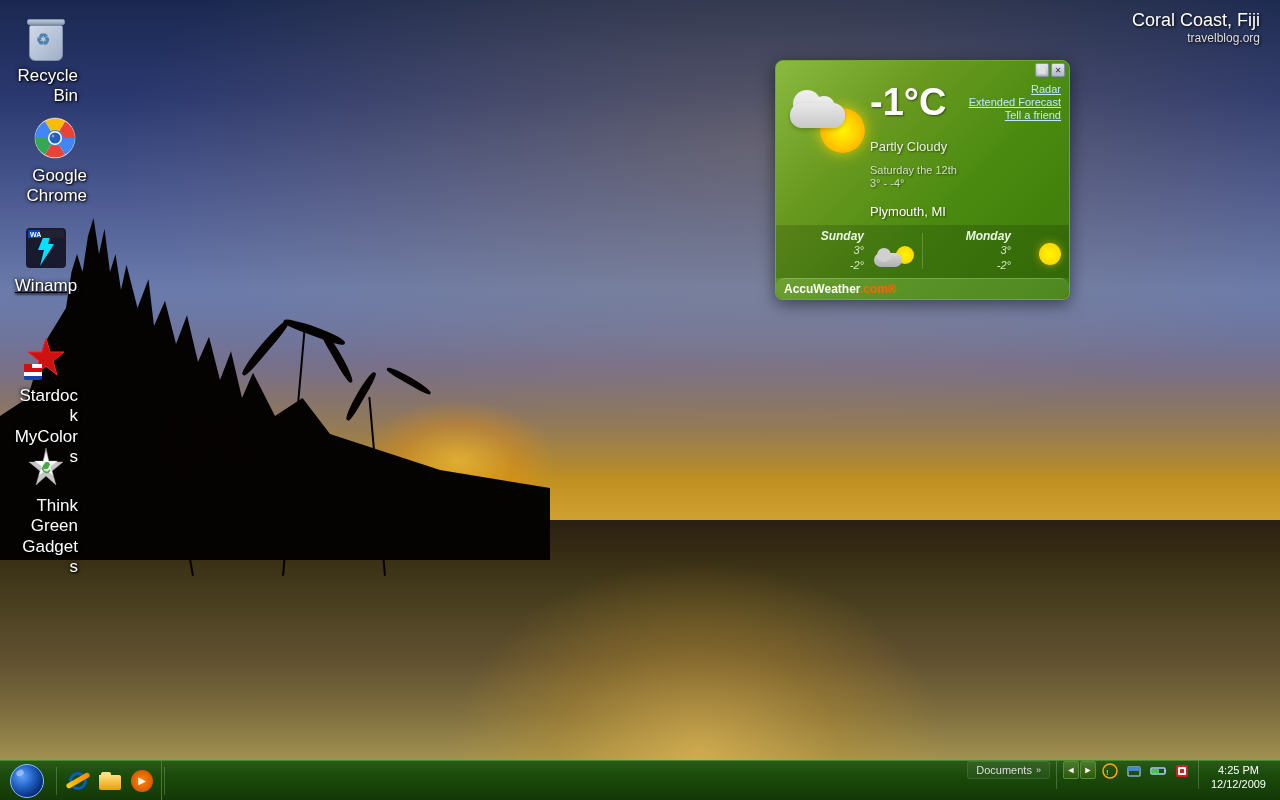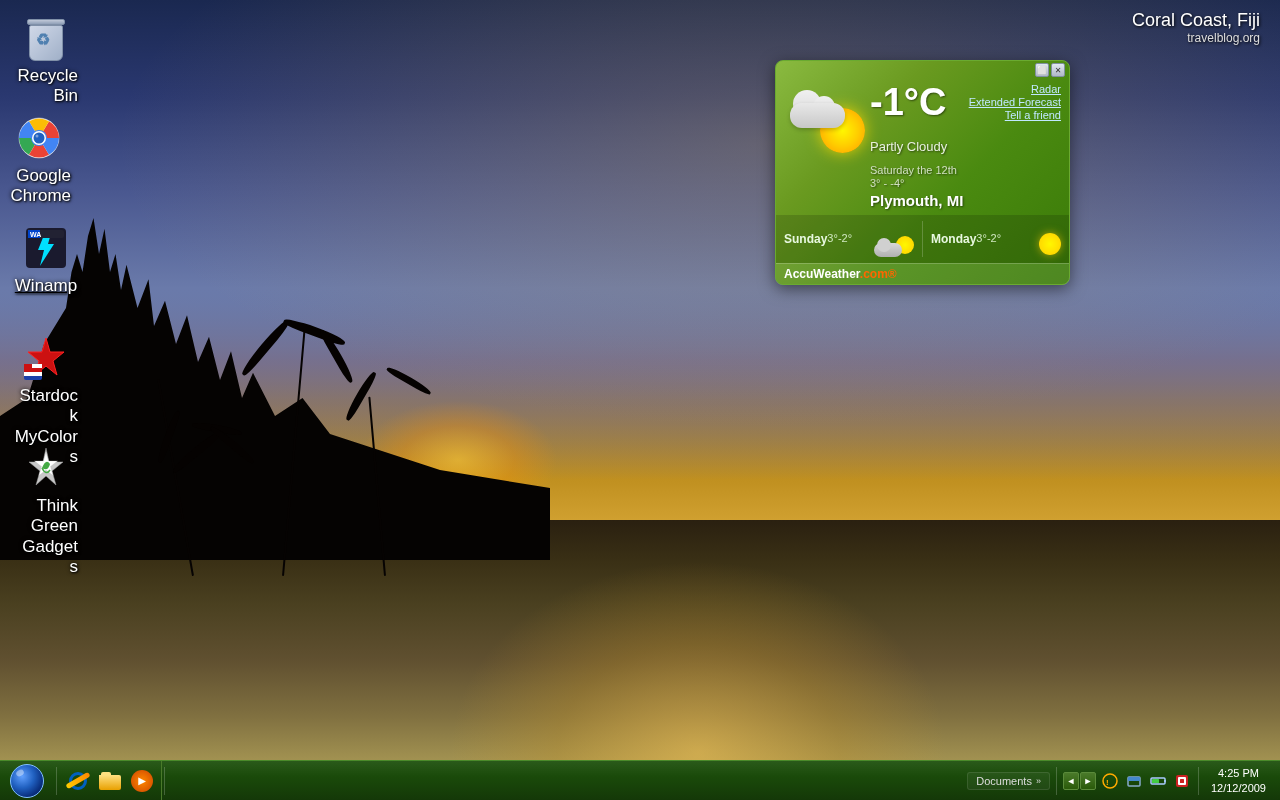--- a/index.html
+++ b/index.html
@@ -225,21 +225,21 @@
     #taskbar-programs {
       flex: 1;
       display: flex;
       align-items: center;
       height: 40px;
       padding: 0 4px;
     }
 
     #taskbar-right {
       display: flex;
-      align-items: center;
+      align-items: flex-start;
       height: 40px;
       padding: 0 8px;
       gap: 4px;
     }
 
     #documents-btn {
       display: flex;
       align-items: center;
       padding: 2px 8px;
       background: rgba(255,255,255,0.05);
@@ -438,24 +438,24 @@
       margin-top: 10px;
     }
 
     #weather-range {
       font-size: 11px;
       color: #d0e0c0;
       margin-top: 1px;
     }
 
     #weather-location {
-      font-size: 15px;
-      font-weight: bold;
-      color: white;
-      margin-top: 3px;
+      font-size: 13px;
+      font-weight: normal;
+      color: white;
+      margin-top: 15px;
     }
 
     #weather-links {
       display: flex;
       flex-direction: column;
       align-items: flex-end;
       gap: 1px;
     }
 
     .w-link {
@@ -468,23 +468,24 @@
     #weather-forecast {
       display: flex;
       background: rgba(0,0,0,0.15);
       padding: 4px 8px;
       gap: 8px;
     }
 
     .forecast-day {
       flex: 1;
       display: flex;
-      flex-direction: row;
-      align-items: center;
-      color: white;
+      flex-direction: column;
+      align-items: flex-end;
+      color: white;
+      font-style: italic;
     }
 
     .forecast-day-name {
       font-size: 12px;
       font-weight: bold;
       color: #e8f8e0;
     }
 
     .forecast-temps {
       font-size: 11px;
@@ -492,20 +493,21 @@
       line-height: 1.4;
     }
 
     #weather-footer {
       display: flex;
       align-items: center;
       justify-content: space-between;
       background: rgba(255,255,255,0.1);
       padding: 3px 8px;
       border-top: 1px solid rgba(255,255,255,0.2);
+      border-radius: 9px;
     }
 
     #accuweather-logo {
       font-size: 12px;
       font-weight: bold;
       color: #ff6600;
     }
 
     #accuweather-logo span {
       color: white;
@@ -593,21 +595,21 @@
       <div class="recycle-bin">
         <div class="bin-lid"></div>
         <div class="bin-body">
           <div style="position:absolute; top:4px; left:6px; color:#5080b0; font-size:16px; font-weight:bold;">♻</div>
         </div>
       </div>
     </div>
     <div class="icon-label">Recycle Bin</div>
   </div>
 
-  <div class="desktop-icon" style="top:110px; left:3px;">
+  <div class="desktop-icon" style="top:110px; left:19px;">
     <div class="icon-img">
       <svg class="chrome-icon-svg" viewBox="0 0 44 44">
         <circle cx="22" cy="22" r="20" fill="#fff" stroke="#ddd" stroke-width="0.5"></circle>
 
         <path d="M22 22 L42 22 A20 20 0 0 0 32 5.3 Z" fill="#EA4335"></path>
         <path d="M22 22 L32 5.3 A20 20 0 0 0 12 5.3 Z" fill="#FBBC05"></path>
         <path d="M22 22 L12 5.3 A20 20 0 0 0 2 22 Z" fill="#4285F4"></path>
         <path d="M22 22 L2 22 A20 20 0 0 0 12 38.7 Z" fill="#34A853"></path>
         <path d="M22 22 L12 38.7 A20 20 0 0 0 32 38.7 Z" fill="#EA4335"></path>
         <path d="M22 22 L32 38.7 A20 20 0 0 0 42 22 Z" fill="#4285F4"></path>

